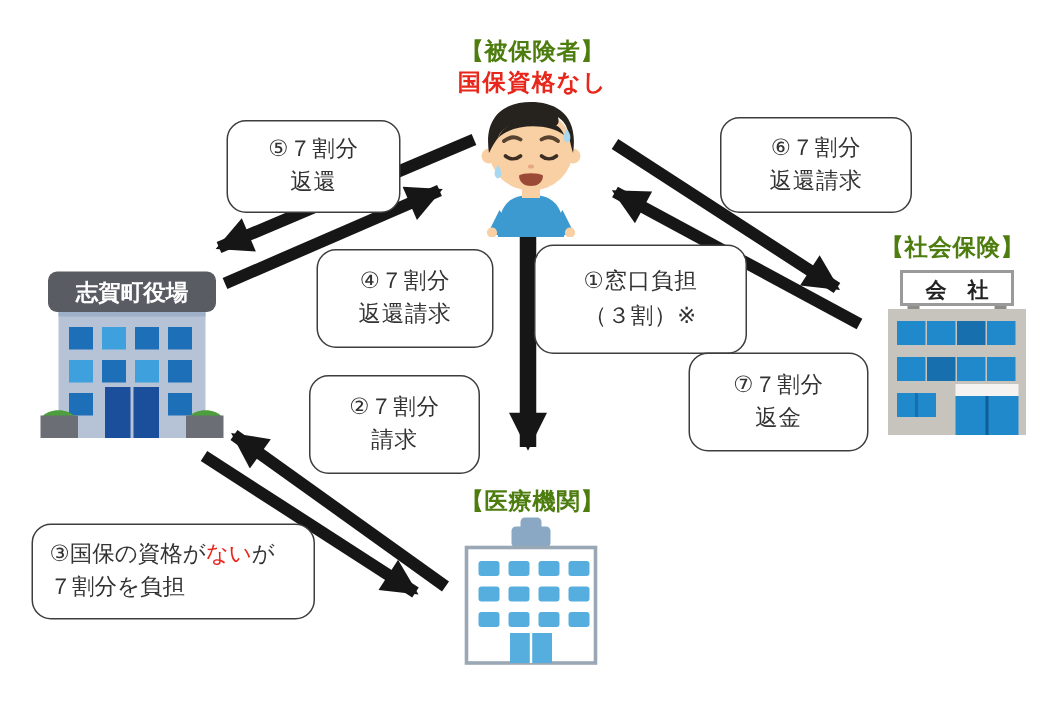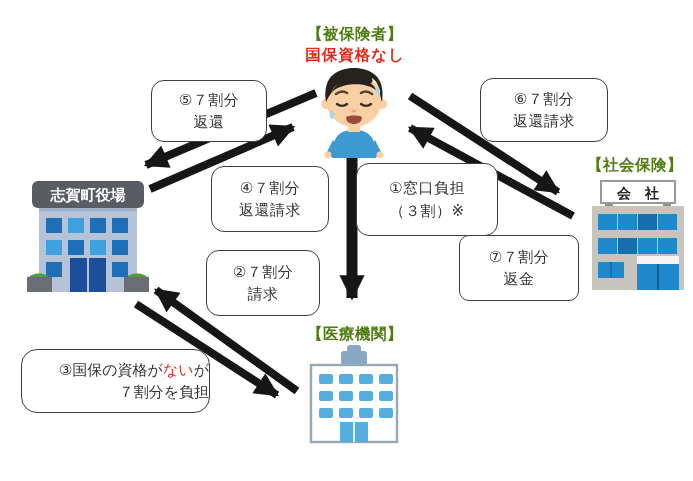--- a/index.html
+++ b/index.html
@@ -15,21 +15,21 @@
   }
   .insured-status{
     position:absolute;z-index:3;text-align:center;font-size:15.5px;font-weight:600;
     color:#e8271c;letter-spacing:1px;white-space:nowrap;
   }
   .step-box{
     position:absolute;z-index:4;background:#fff;border:1.6px solid #3d3d3d;border-radius:13px;
     display:flex;flex-direction:column;justify-content:center;align-items:center;
     font-size:15px;line-height:1.5;color:#333;letter-spacing:.5px;
   }
-  .step-box.left-align{align-items:flex-end;padding-left:11px;box-sizing:border-box;letter-spacing:0;border-radius:16px;}
+  .step-box.left-align{align-items:flex-start;padding-left:11px;box-sizing:border-box;letter-spacing:0;}
   .red{color:#e8271c;}
   .illus{position:absolute;z-index:2;}
   svg text{font-family:"Liberation Sans","DejaVu Sans",sans-serif;}
 </style>
 </head>
 <body>
 
 <div class="canvas">
 
   <svg class="arrow-layer" viewBox="0 0 693 481">
@@ -180,21 +180,21 @@
   <div class="step-box" style="left:211px;top:166px;width:116px;height:64px;">
     <div>④７割分</div>
     <div>返還請求</div>
   </div>
 
   <div class="step-box" style="left:356px;top:163px;width:140px;height:71px;">
     <div>①窓口負担</div>
     <div>（３割）※</div>
   </div>
 
-  <div class="step-box" style="left:459px;top:235px;width:118px;height:64px;border-radius:10px;">
+  <div class="step-box" style="left:459px;top:235px;width:118px;height:64px;">
     <div>⑦７割分</div>
     <div>返金</div>
   </div>
 
   <div class="step-box" style="left:206px;top:250px;width:112px;height:64px;">
     <div>②７割分</div>
     <div>請求</div>
   </div>
 
   <div class="step-box left-align" style="left:21px;top:349px;width:189px;height:64px;">

